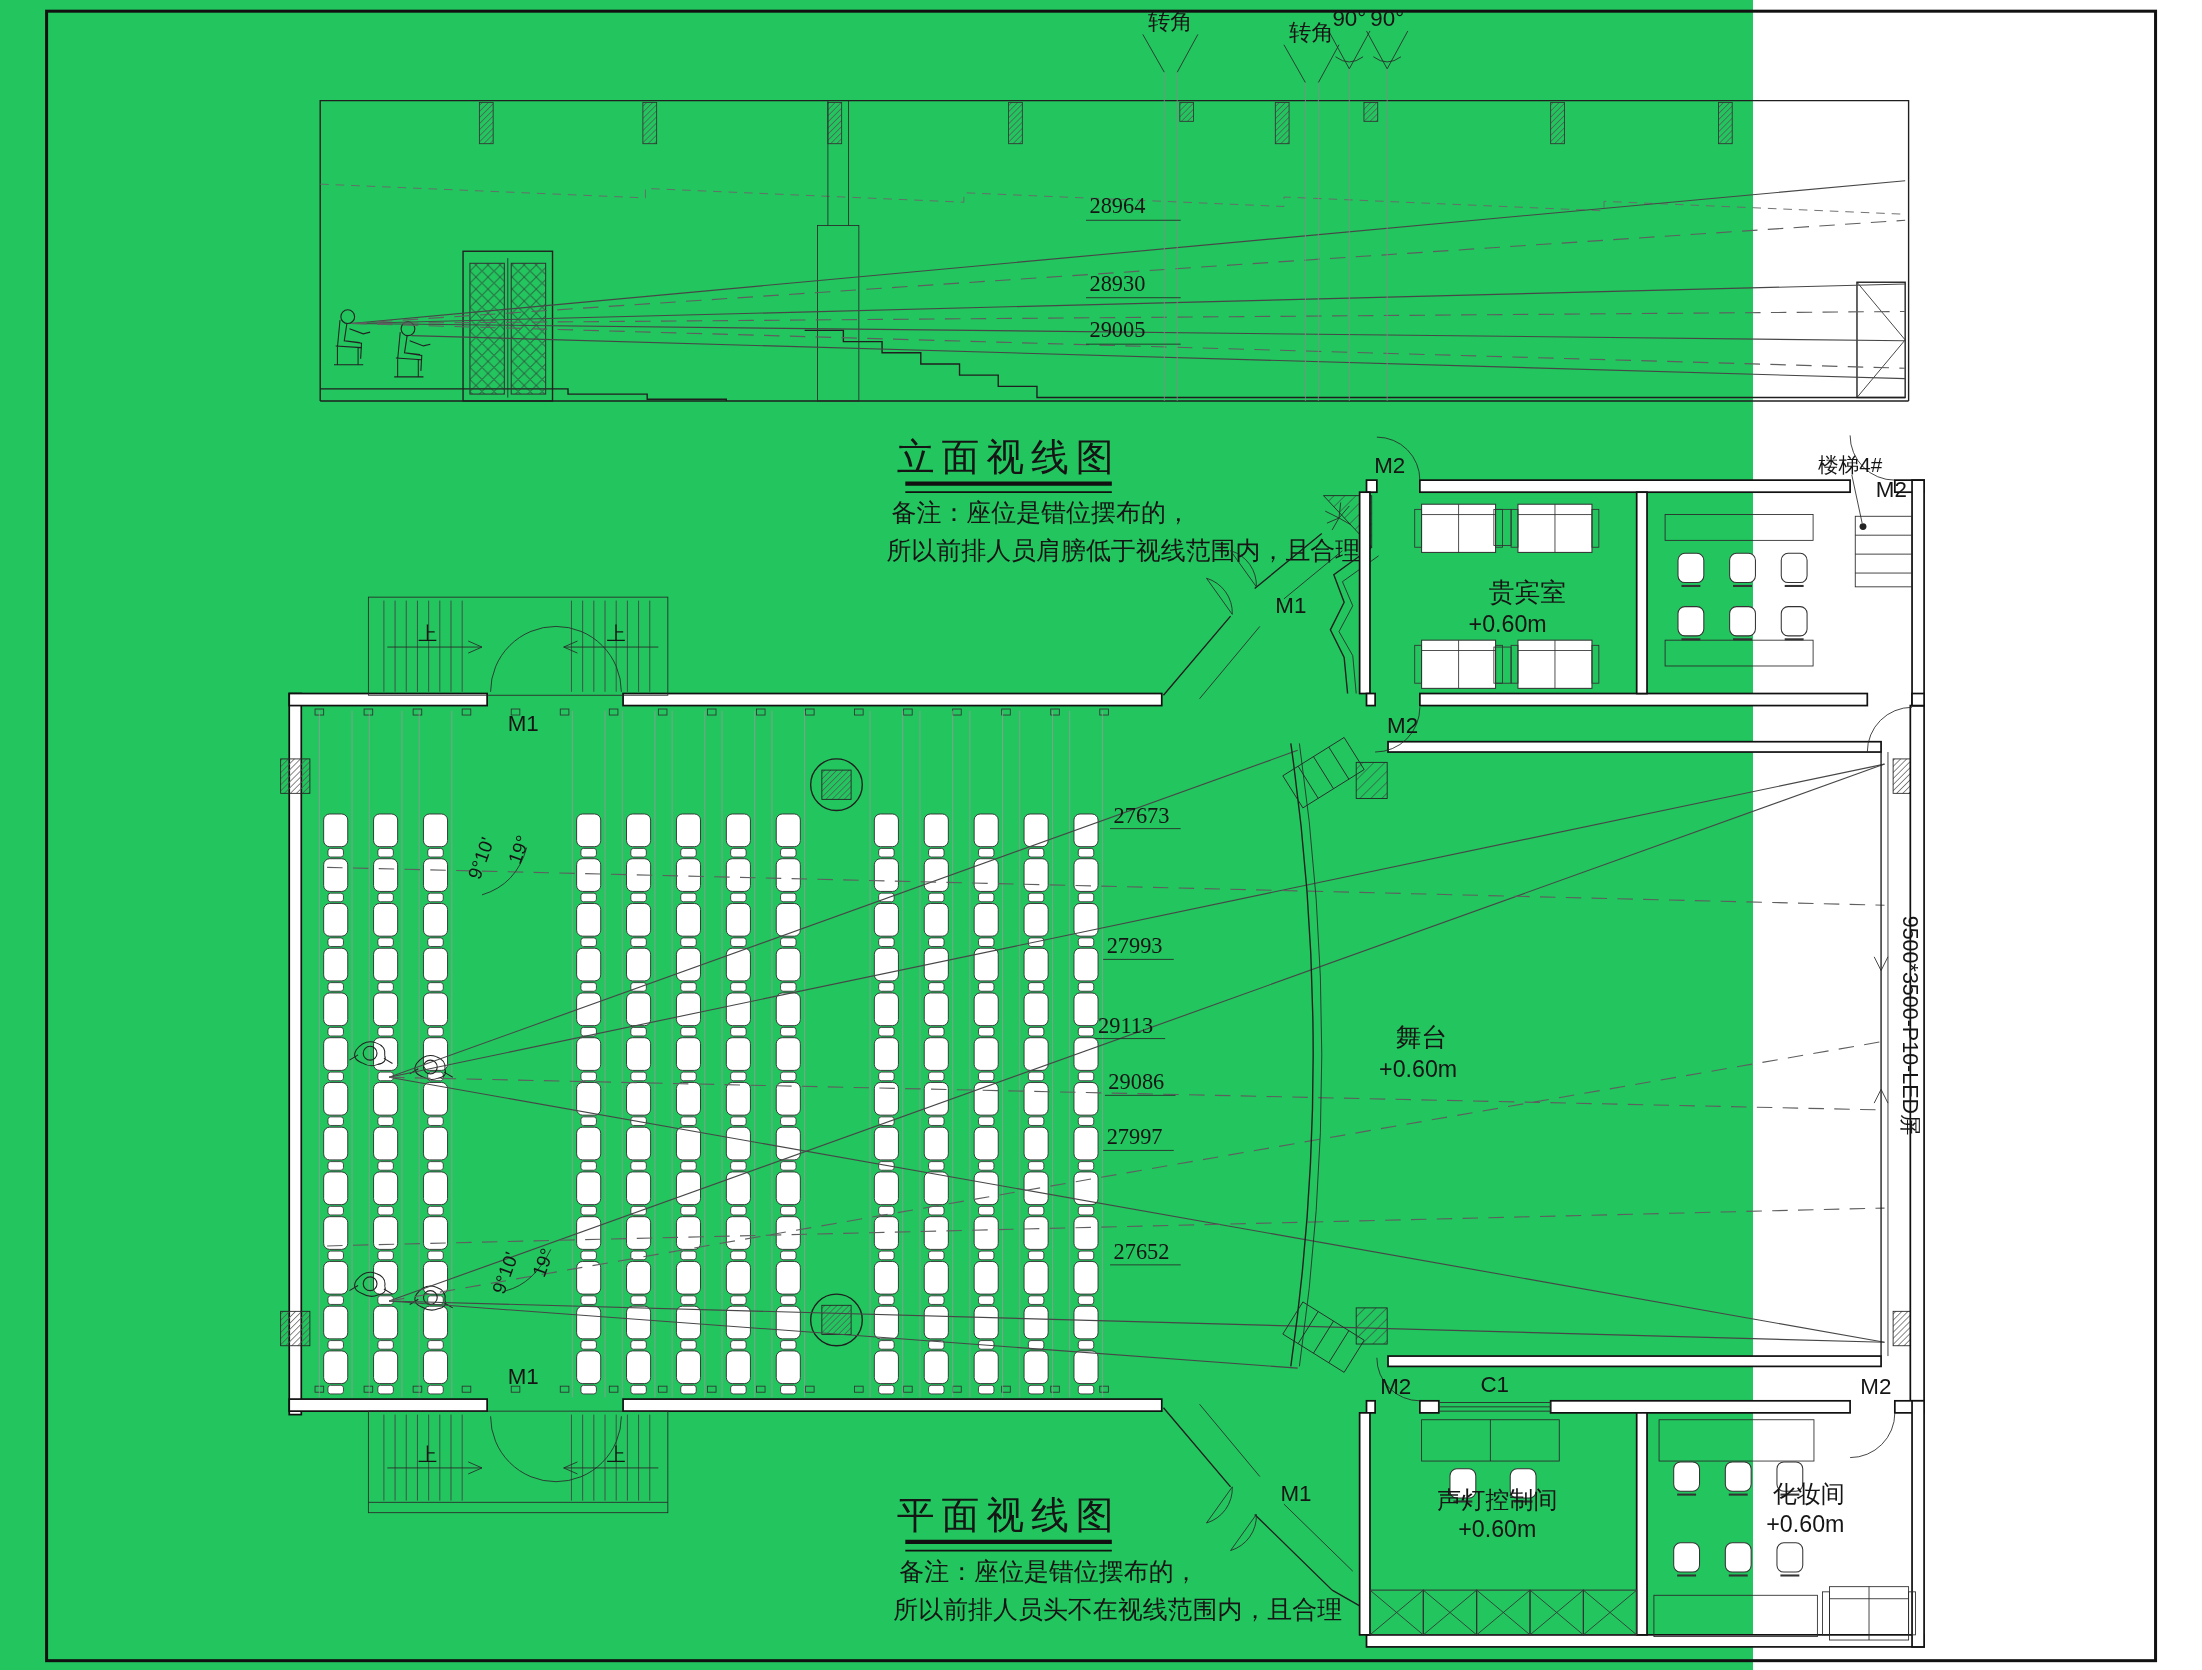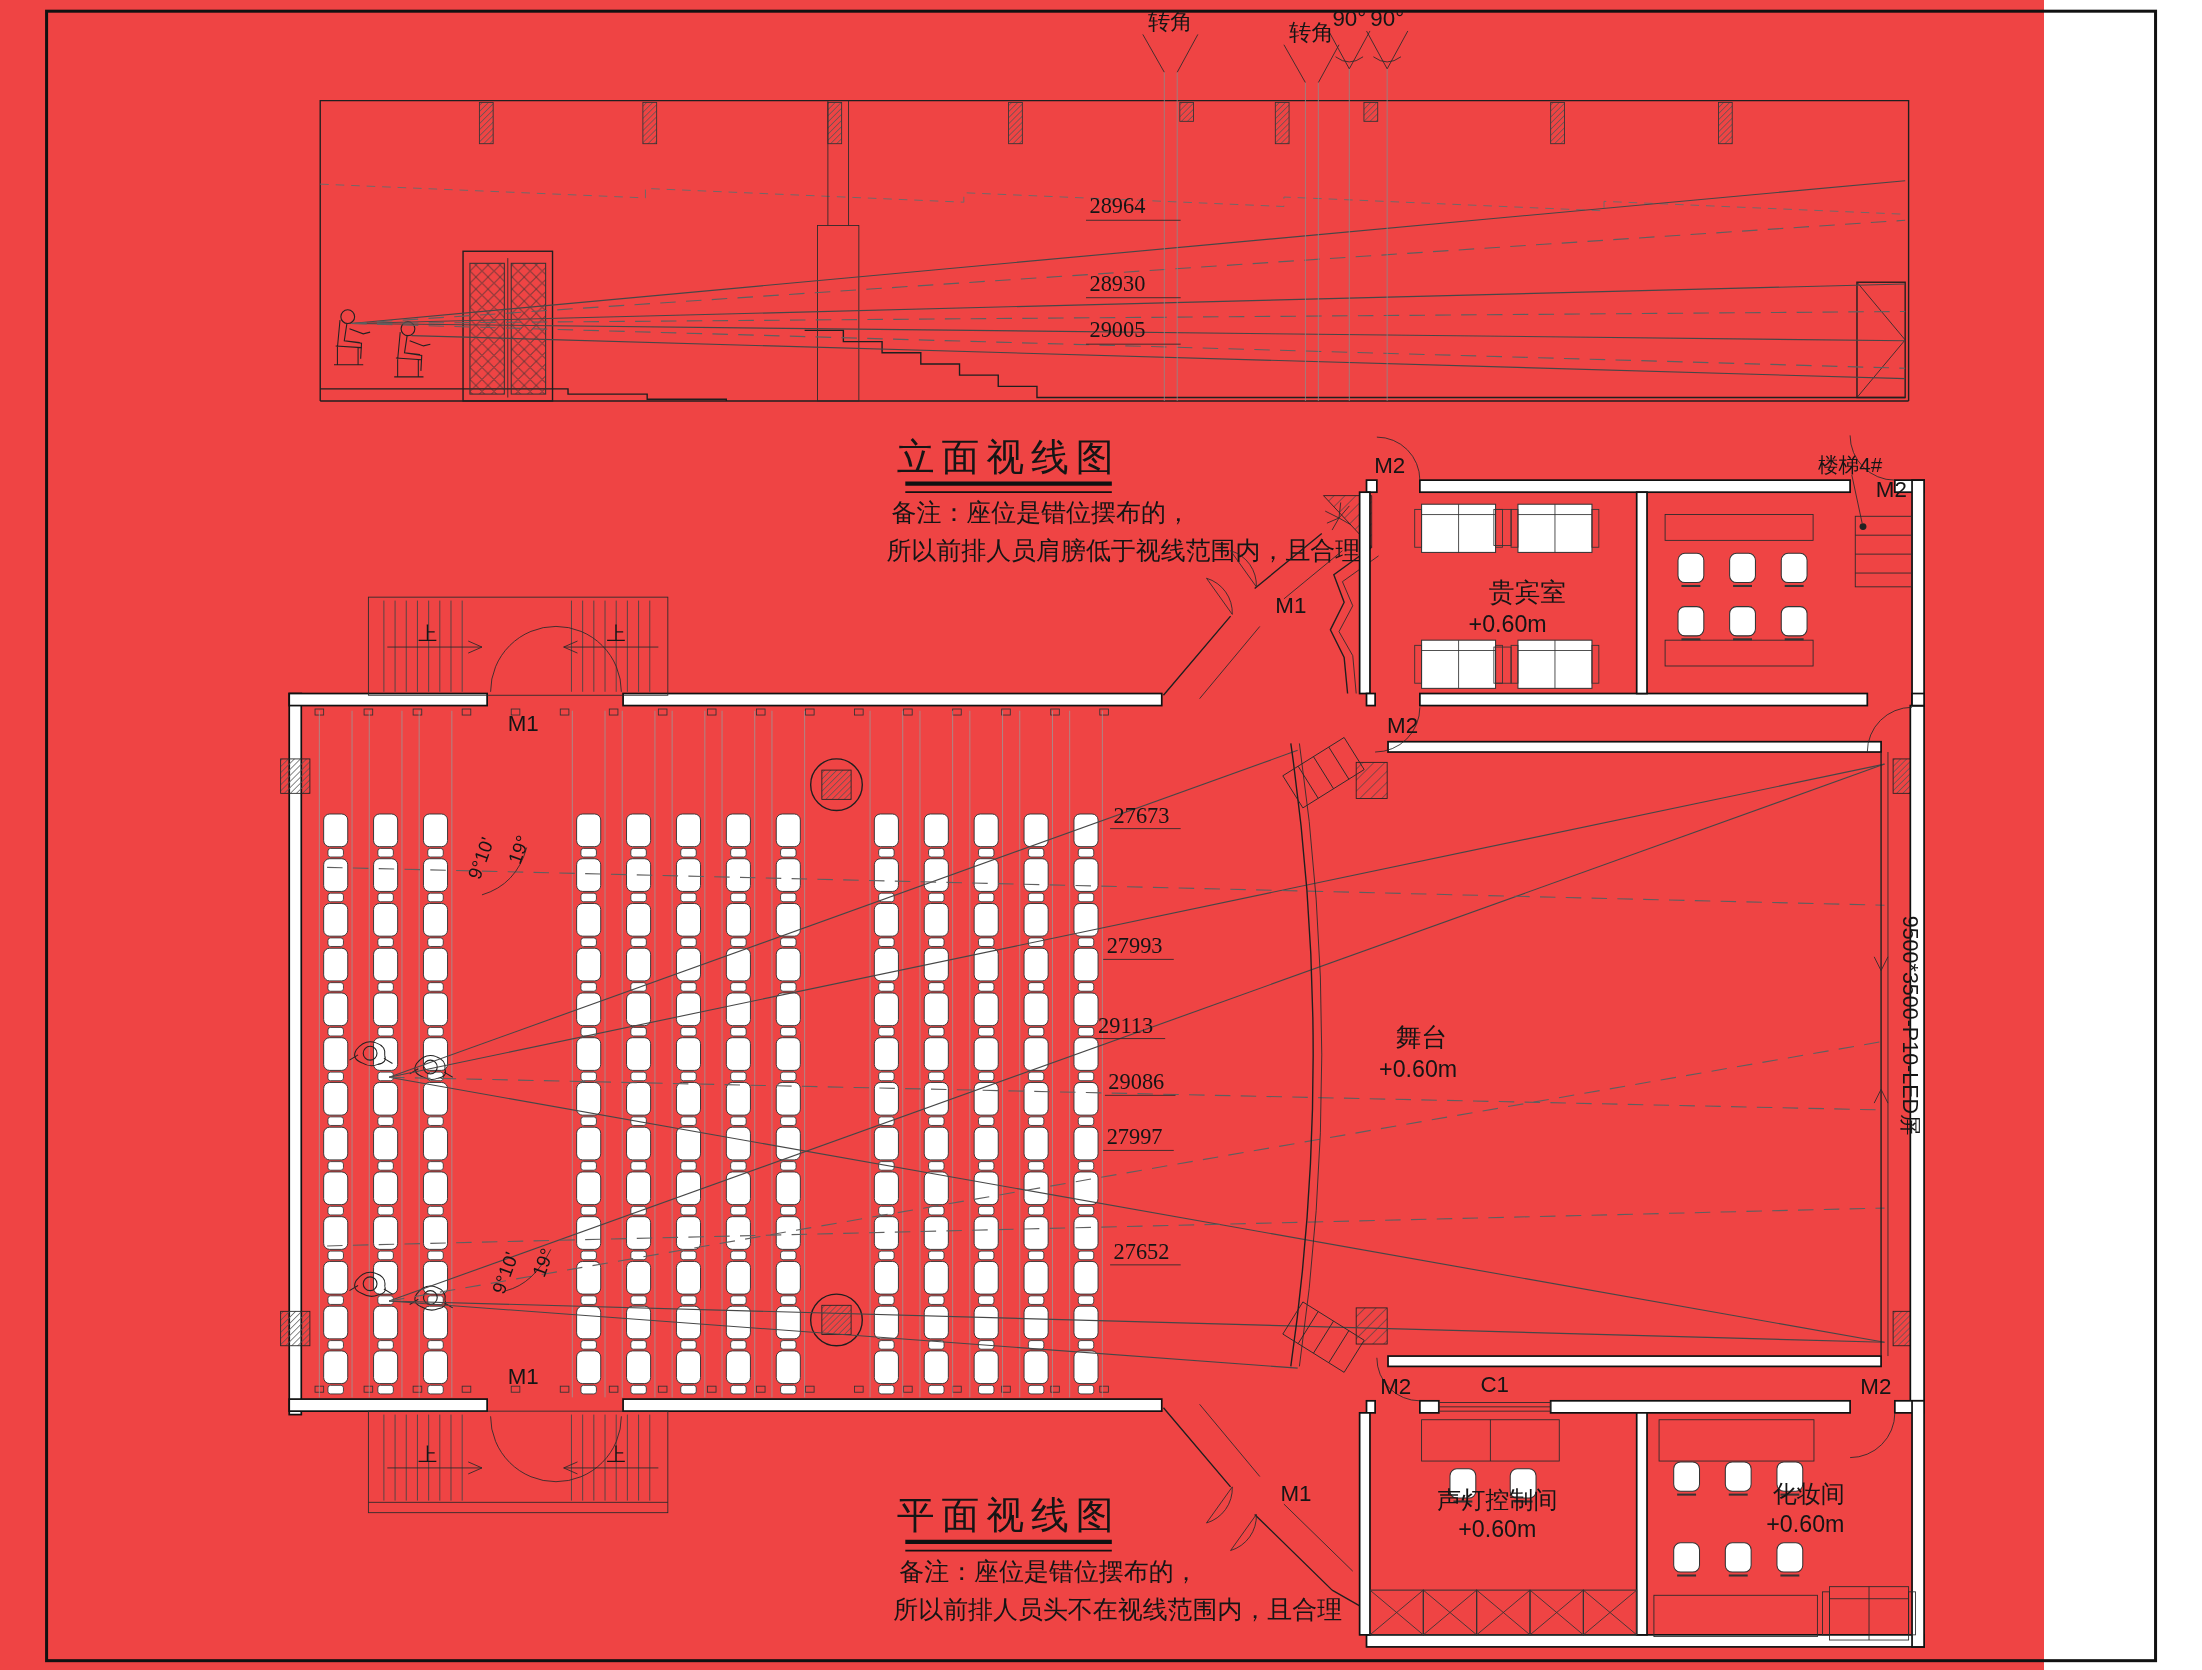--- a/index.html
+++ b/index.html
@@ -1,16 +1,16 @@
 <!DOCTYPE html>
 <html style="font-size:13.8px"><head>
 <meta charset="utf-8">
 <style>
   html,body{margin:0;padding:0;background:#ffffff;}
-  .sheet{width:2044px;height:1671px;position:relative;background:#ef4444;}
+  .sheet{width:1753px;height:1671px;position:relative;background:#22c55e;}
   svg{display:block;}
   svg text{font-family:"Liberation Sans","DejaVu Sans",sans-serif;fill:#151515;}
   .ln{stroke:#1f1f1f;stroke-width:1.6;fill:none;}
   .thin{stroke:#2a2a2a;stroke-width:1;fill:none;}
   .wall{stroke:#111;stroke-width:2;fill:#fff;}
   .lite{stroke:#8a8a8a;stroke-width:.9;fill:none;}
   .sight{stroke:#474747;stroke-width:1.3;fill:none;}
   .dash{stroke:#5f5f5f;stroke-width:1.3;fill:none;stroke-dasharray:18 12;}
   .dashf{stroke:#6a6a6a;stroke-width:1.1;fill:none;stroke-dasharray:10 8;}
   .t-title{font-size:44px;letter-spacing:8px;}

